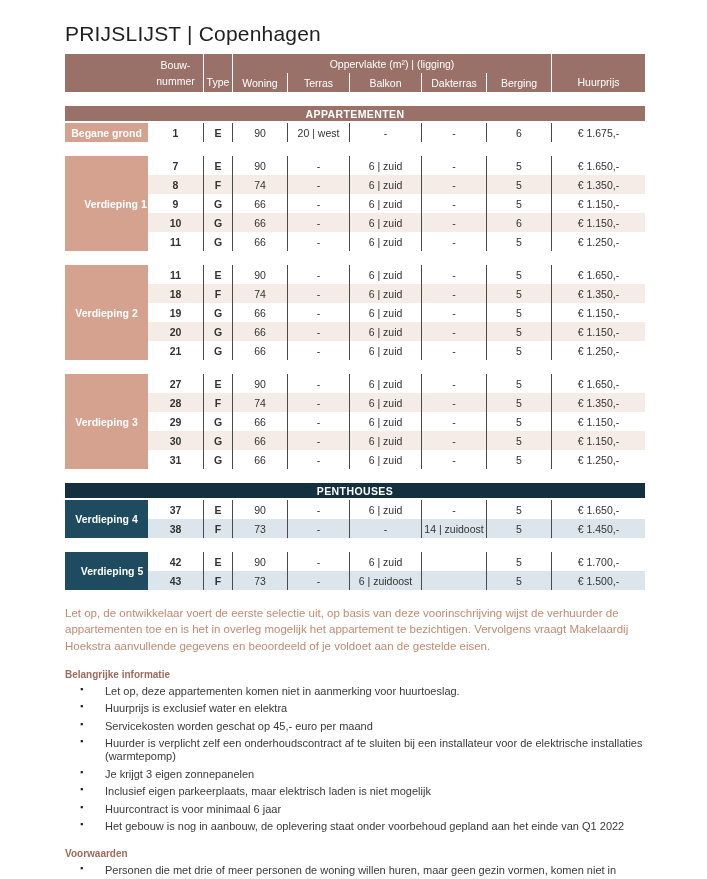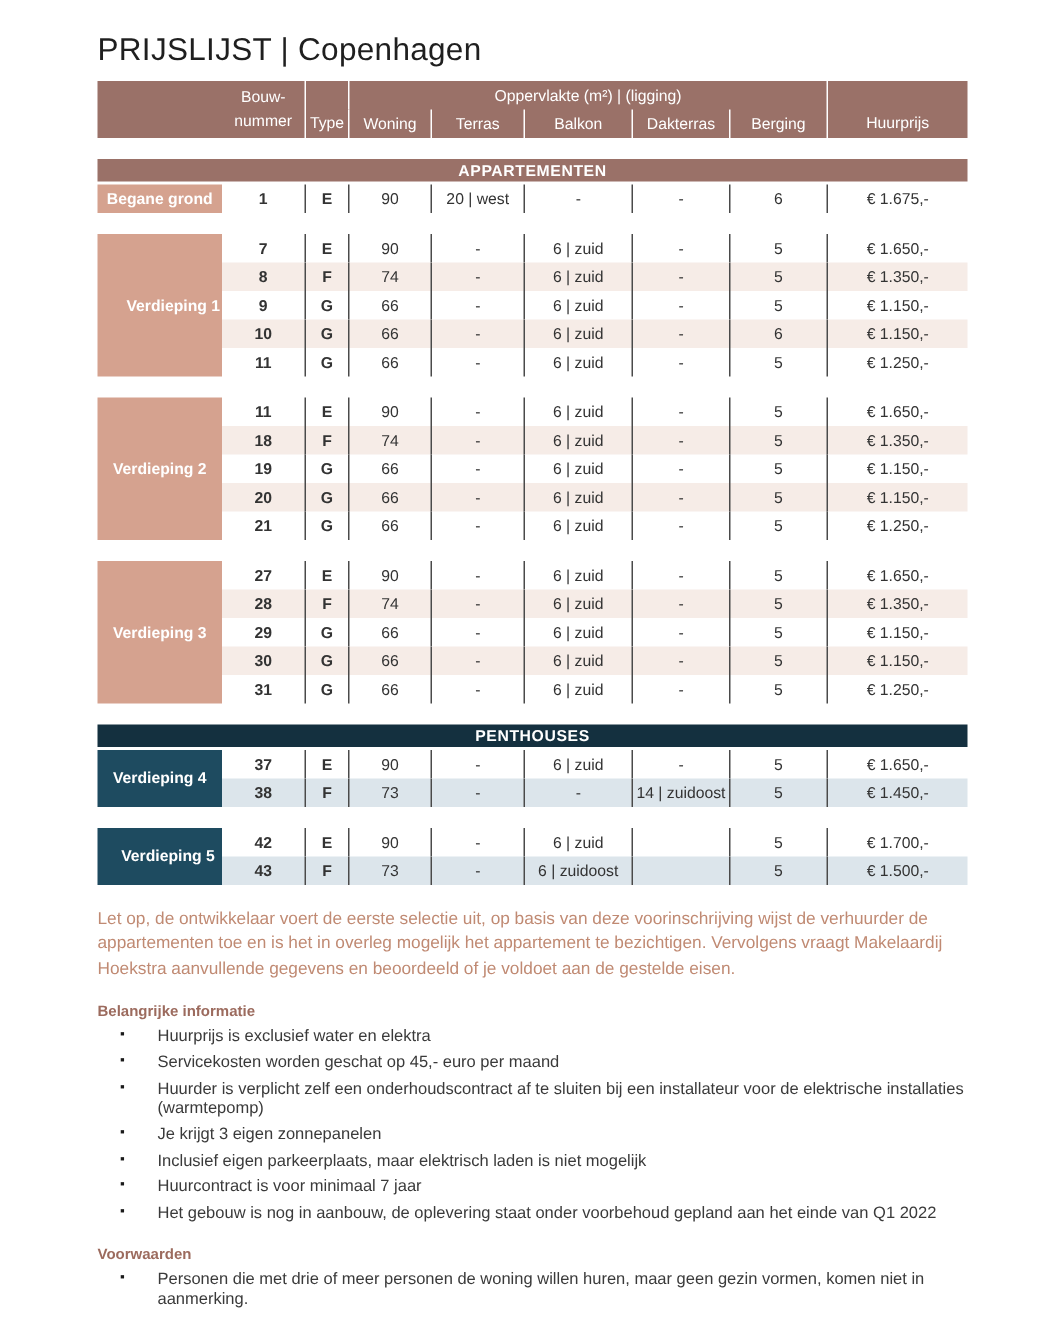--- a/index.html
+++ b/index.html
@@ -161,26 +161,27 @@
           <div class="trow"><div class="cell bold">42</div><div class="cell bold bl-dark">E</div><div class="cell bl-dark">90</div><div class="cell bl-dark">-</div><div class="cell bl-dark">6 | zuid</div><div class="cell bl-dark"></div><div class="cell bl-dark">5</div><div class="cell bl-dark">€ 1.700,-</div></div>
           <div class="trow"><div class="cell bold stripe-blue">43</div><div class="cell bold bl-dark stripe-blue">F</div><div class="cell bl-dark stripe-blue">73</div><div class="cell bl-dark stripe-blue">-</div><div class="cell bl-dark stripe-blue">6 | zuidoost</div><div class="cell bl-dark stripe-blue"></div><div class="cell bl-dark stripe-blue">5</div><div class="cell bl-dark stripe-blue">€ 1.500,-</div></div>
         </div>
       </div>
   </div>
 
   <p class="intro">Let op, de ontwikkelaar voert de eerste selectie uit, op basis van deze voorinschrijving wijst de verhuurder de appartementen toe en is het in overleg mogelijk het appartement te bezichtigen. Vervolgens vraagt Makelaardij Hoekstra aanvullende gegevens en beoordeeld of je voldoet aan de gestelde eisen.</p>
 
   <div class="sub-heading">Belangrijke informatie</div>
   <ul class="bullets">
+      <li>Let op, deze appartementen komen niet in aanmerking voor huurtoeslag.</li>
       <li>Huurprijs is exclusief water en elektra</li>
       <li>Servicekosten worden geschat op 45,- euro per maand</li>
       <li>Huurder is verplicht zelf een onderhoudscontract af te sluiten bij een installateur voor de elektrische installaties (warmtepomp)</li>
       <li>Je krijgt 3 eigen zonnepanelen</li>
       <li>Inclusief eigen parkeerplaats, maar elektrisch laden is niet mogelijk</li>
-      <li>Huurcontract is voor minimaal 7 jaar</li>
+      <li>Huurcontract is voor minimaal 6 jaar</li>
       <li>Het gebouw is nog in aanbouw, de oplevering staat onder voorbehoud gepland aan het einde van Q1 2022</li>
     </ul>
 
   <div class="sub-heading">Voorwaarden</div>
   <ul class="bullets">
       <li>Personen die met drie of meer personen de woning willen huren, maar geen gezin vormen, komen niet in aanmerking.</li>
     </ul>
 
 </div>
 

